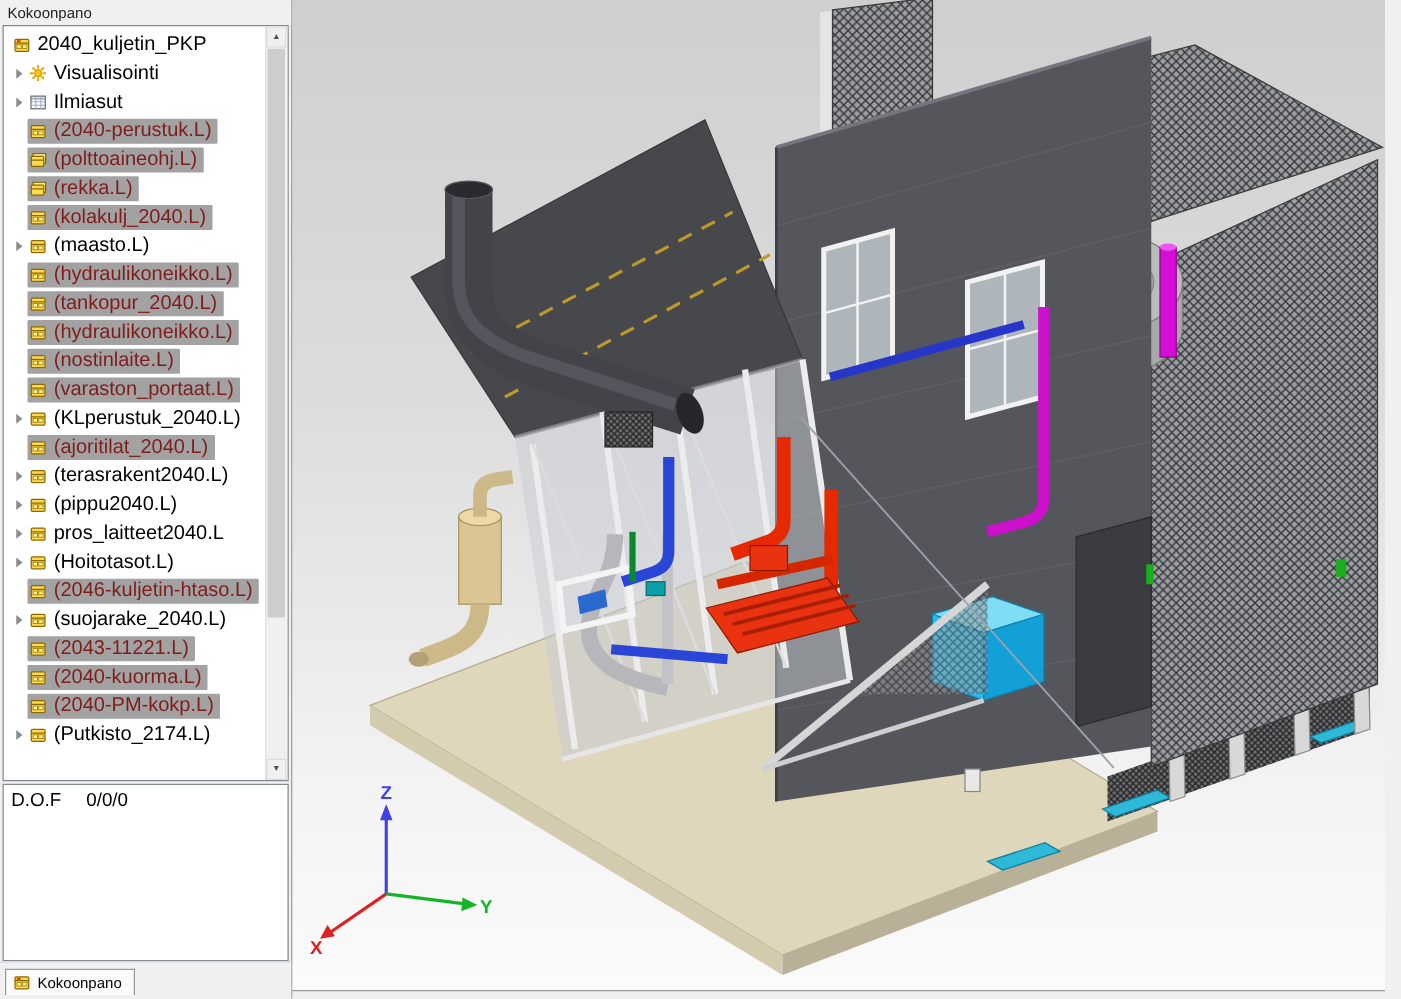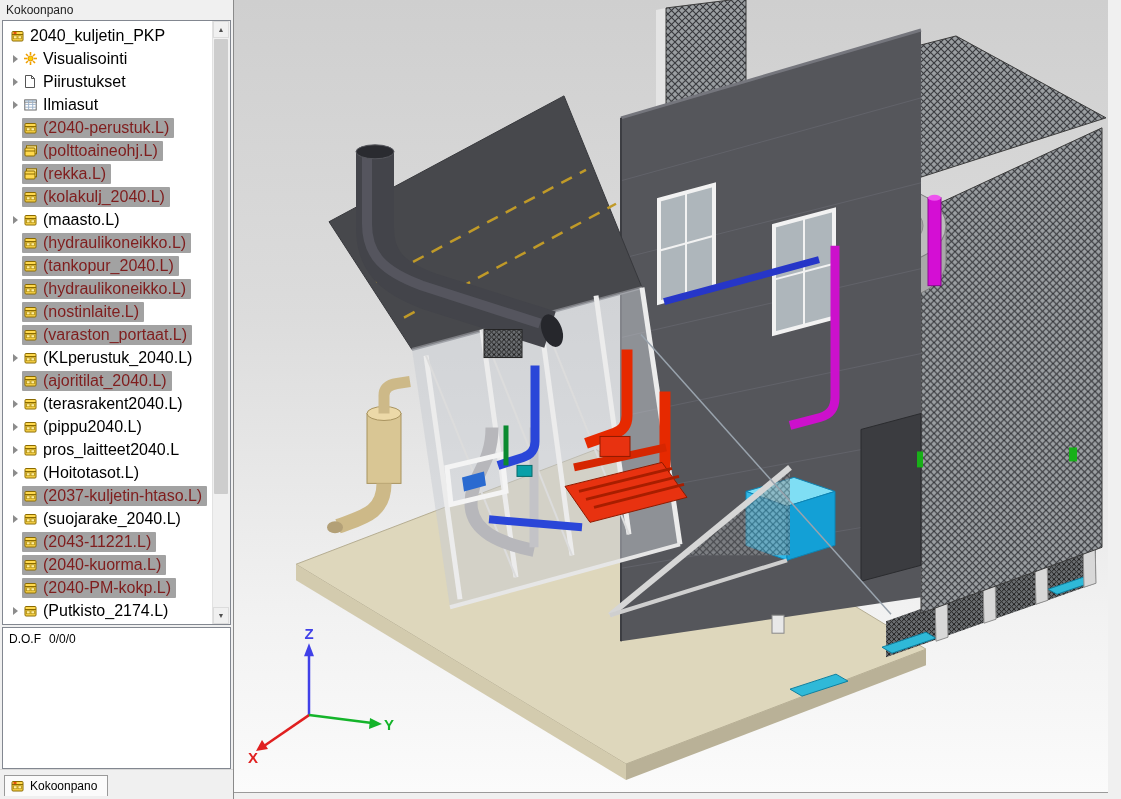--- a/index.html
+++ b/index.html
@@ -43,21 +43,21 @@
   .sb-btn{position:absolute;left:0;width:16px;height:17px;background:#f0f0f0;border:1px solid #dcdcdc;
     box-sizing:border-box;font-size:7px;color:#505050;display:flex;align-items:center;justify-content:center;}
   .sb-up{top:0;}
   .sb-down{bottom:0;}
   .sb-thumb{position:absolute;left:1px;top:18px;width:14px;height:455px;background:#cdcdcd;border-radius:1px;}
 
   .dof-box{
     margin:2px 2px 0 2px;flex:1;background:#ffffff;border:1px solid #828790;
     box-sizing:border-box;padding:4px 6px;
   }
-  .dof-text{font-size:12px;color:#000;display:flex;gap:8px;}
+  .dof-text{font-size:15px;color:#000;display:flex;gap:20px;}
 
   .tab-bar{
     height:26px;flex:none;display:flex;align-items:flex-end;padding:0 0 3px 4px;
     background:#f0f0f0;border-top:1px solid #d8d8d8;
   }
   .bottom-tab{
     display:flex;align-items:center;gap:5px;height:20px;padding:0 10px 0 6px;
     background:#fbfbfb;border:1px solid #9a9a9a;border-bottom:none;font-size:12px;color:#000;
   }
   .tab-icon{display:flex;align-items:center;}
@@ -115,32 +115,20 @@
                     <circle cx="6.5" cy="6.5" r="2.6" fill="#ffd000" stroke="#e09000"></circle>
                   </svg>
                 </span>
       <span class="item-label">Visualisointi</span>
     </span>
   </div>
             <div class="tree-row">
     <span class="expander"></span>
     <span class="item-body">
       <span class="icon-slot">
-                  <svg width="12" height="13" viewBox="0 0 12 13">
-                    <path d="M1.5 0.5h6l3 3v9h-9z" fill="#ffffff" stroke="#555555"></path>
-                    <path d="M7.5 0.5v3h3" fill="none" stroke="#555555"></path>
-                  </svg>
-                </span>
-      <span class="item-label">Piirustukset</span>
-    </span>
-  </div>
-            <div class="tree-row">
-    <span class="expander"></span>
-    <span class="item-body">
-      <span class="icon-slot">
                   <svg width="13" height="12" viewBox="0 0 13 12">
                     <rect x="0.8" y="1" width="11.4" height="10" fill="#ffffff" stroke="#6a6a6a"></rect>
                     <rect x="0.8" y="1" width="11.4" height="2.2" fill="#cfe0f0" stroke="#6a6a6a" stroke-width="0.6"></rect>
                     <path d="M0.8 5.4h11.4M0.8 8.2h11.4M4.6 1v10M8.7 1v10" stroke="#9ab0c8" stroke-width="0.9"></path>
                   </svg>
                 </span>
       <span class="item-label">Ilmiasut</span>
     </span>
   </div>
             <div class="tree-row">
@@ -369,21 +357,21 @@
     <span class="expander hidden"></span>
     <span class="item-body dimmed">
       <span class="icon-slot">
                   <svg width="14" height="12" viewBox="0 0 14 12">
                     <rect x="1" y="1.5" width="11" height="9.5" rx="1" fill="#ffd94e" stroke="#8a6a00"></rect>
                     <path d="M1 4.5h11" stroke="#8a6a00" stroke-width="1"></path>
                     <rect x="2.5" y="5.8" width="3.5" height="3" fill="#ffeea0" stroke="#b08e10" stroke-width="0.8"></rect>
                     <rect x="7" y="5.8" width="3.5" height="3" fill="#ffeea0" stroke="#b08e10" stroke-width="0.8"></rect>
                   </svg>
                 </span>
-      <span class="item-label">(2037-kuljetin-htaso.L)</span>
+      <span class="item-label">(2046-kuljetin-htaso.L)</span>
     </span>
   </div>
             <div class="tree-row">
     <span class="expander"></span>
     <span class="item-body">
       <span class="icon-slot">
                   <svg width="14" height="12" viewBox="0 0 14 12">
                     <rect x="1" y="1.5" width="11" height="9.5" rx="1" fill="#ffd94e" stroke="#8a6a00"></rect>
                     <path d="M1 4.5h11" stroke="#8a6a00" stroke-width="1"></path>
                     <rect x="2.5" y="5.8" width="3.5" height="3" fill="#ffeea0" stroke="#b08e10" stroke-width="0.8"></rect>

